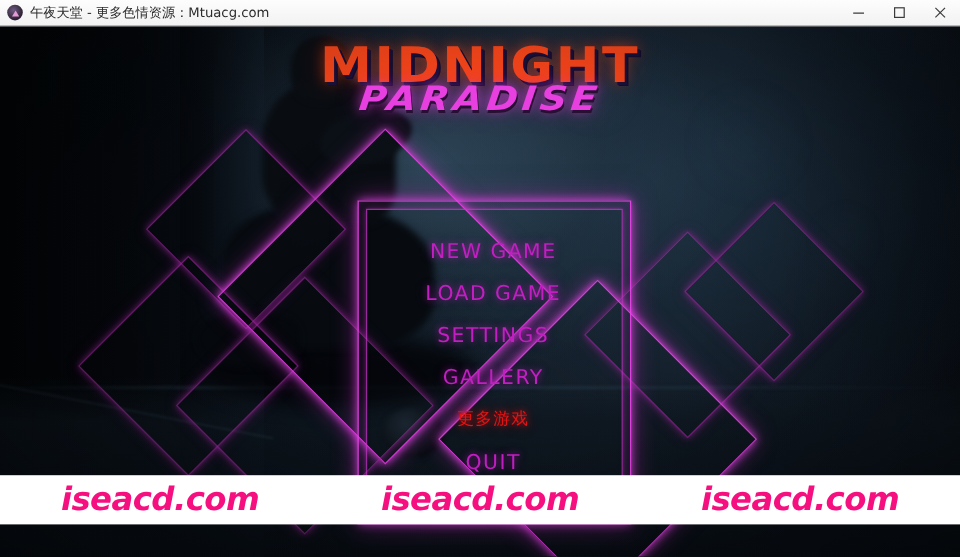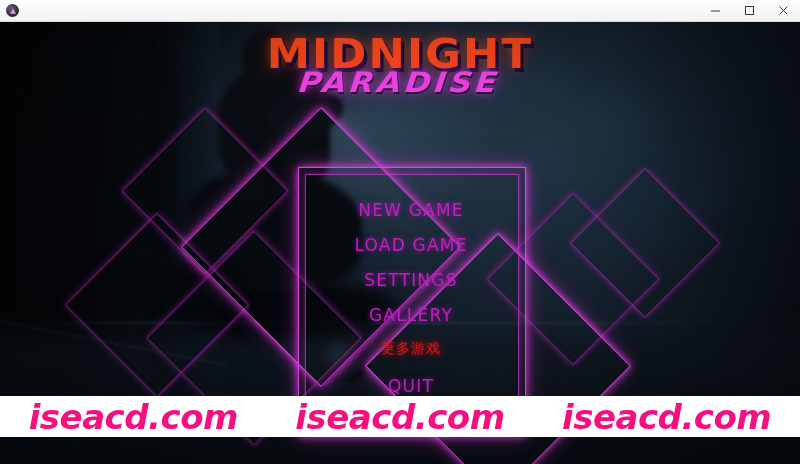--- a/index.html
+++ b/index.html
@@ -214,35 +214,36 @@
 
   
   .wm{
     position:absolute;left:0;top:374px;width:800px;height:41px;
     background:#ffffff;
     display:flex;align-items:center;justify-content:space-around;
     z-index:40;
   }
   .wm-text{
     font-family:"DejaVu Sans","Liberation Sans",sans-serif;
-    font-weight:bold;font-style:italic;font-size:34px;letter-spacing:-0.5px;
+    font-weight:bold;font-style:italic;font-size:27px;letter-spacing:-0.5px;
     color:#f50f7f;
   }
   .vignette{
     position:absolute;inset:0;pointer-events:none;
     background:radial-gradient(ellipse 620px 400px at 50% 45%,rgba(0,0,0,0) 40%,rgba(0,0,0,0.55) 100%);
   }
 </style>
 </head>
 <body>
 
 <div class="app-window">
 
   <div class="titlebar">
     <div class="tb-icon"></div>
+    <div class="tb-title">午夜天堂 - 更多色情资源：Mtuacg.com</div>
     <div class="tb-controls">
       <div class="tb-btn">
         <svg width="11" height="11" viewBox="0 0 11 11">
           <line x1="1" y1="6" x2="10" y2="6" stroke="#3a3a3a" stroke-width="1"></line>
         </svg>
       </div>
       <div class="tb-btn">
         <svg width="11" height="11" viewBox="0 0 11 11">
           <rect x="1.5" y="1.5" width="8" height="8" fill="none" stroke="#3a3a3a" stroke-width="1"></rect>
         </svg>

